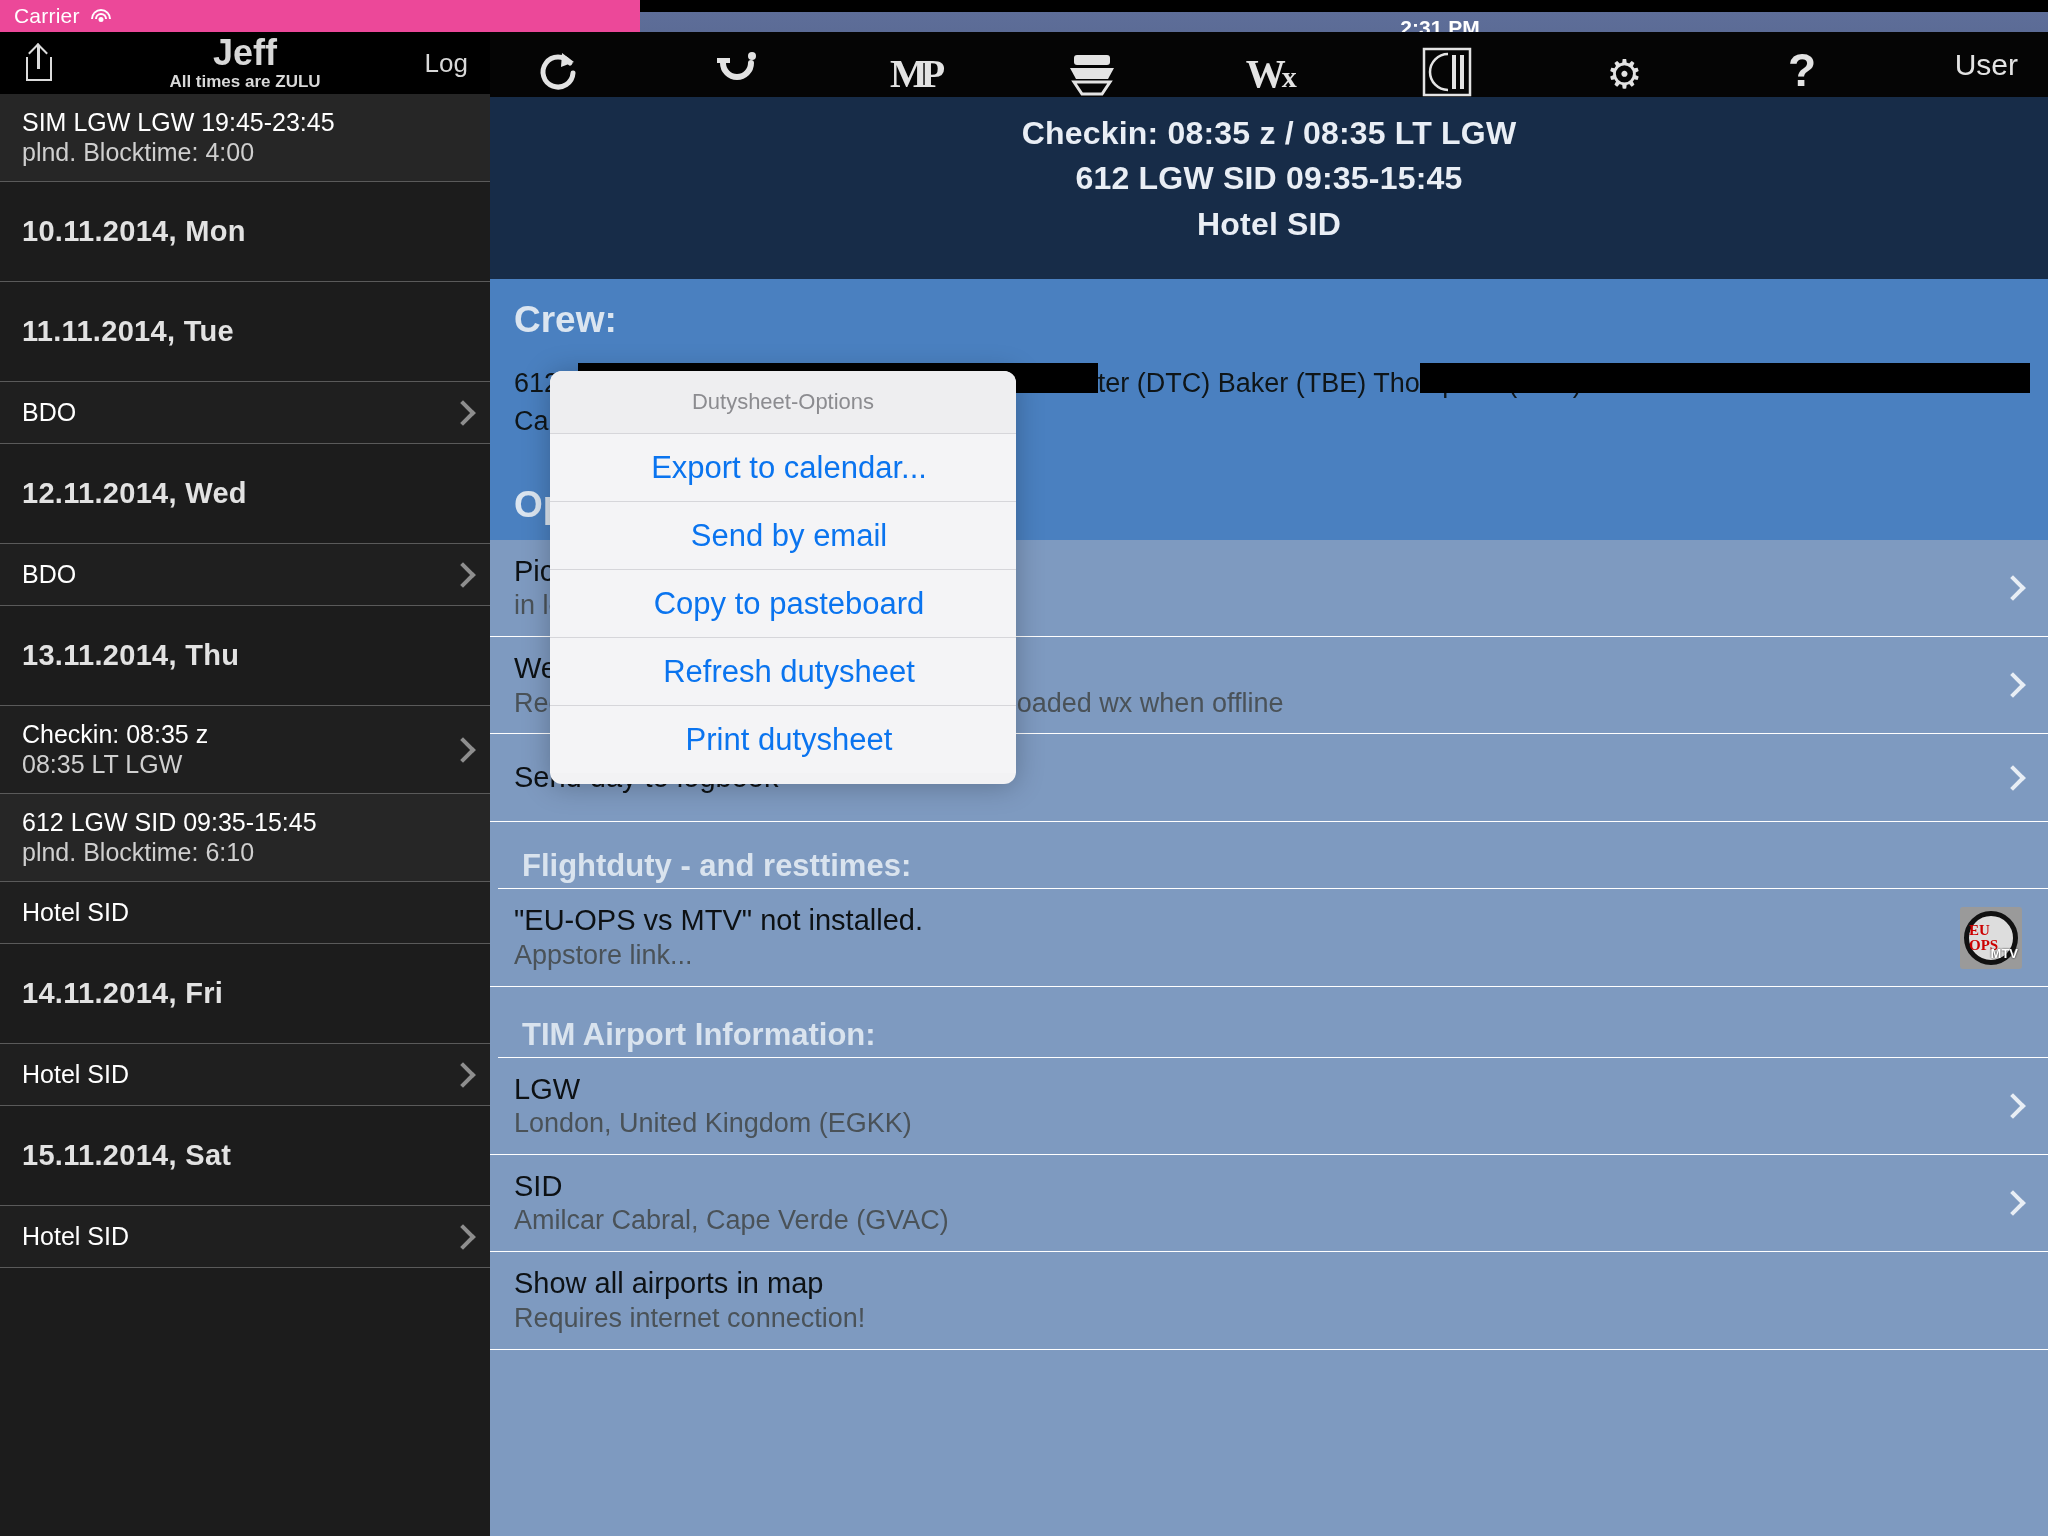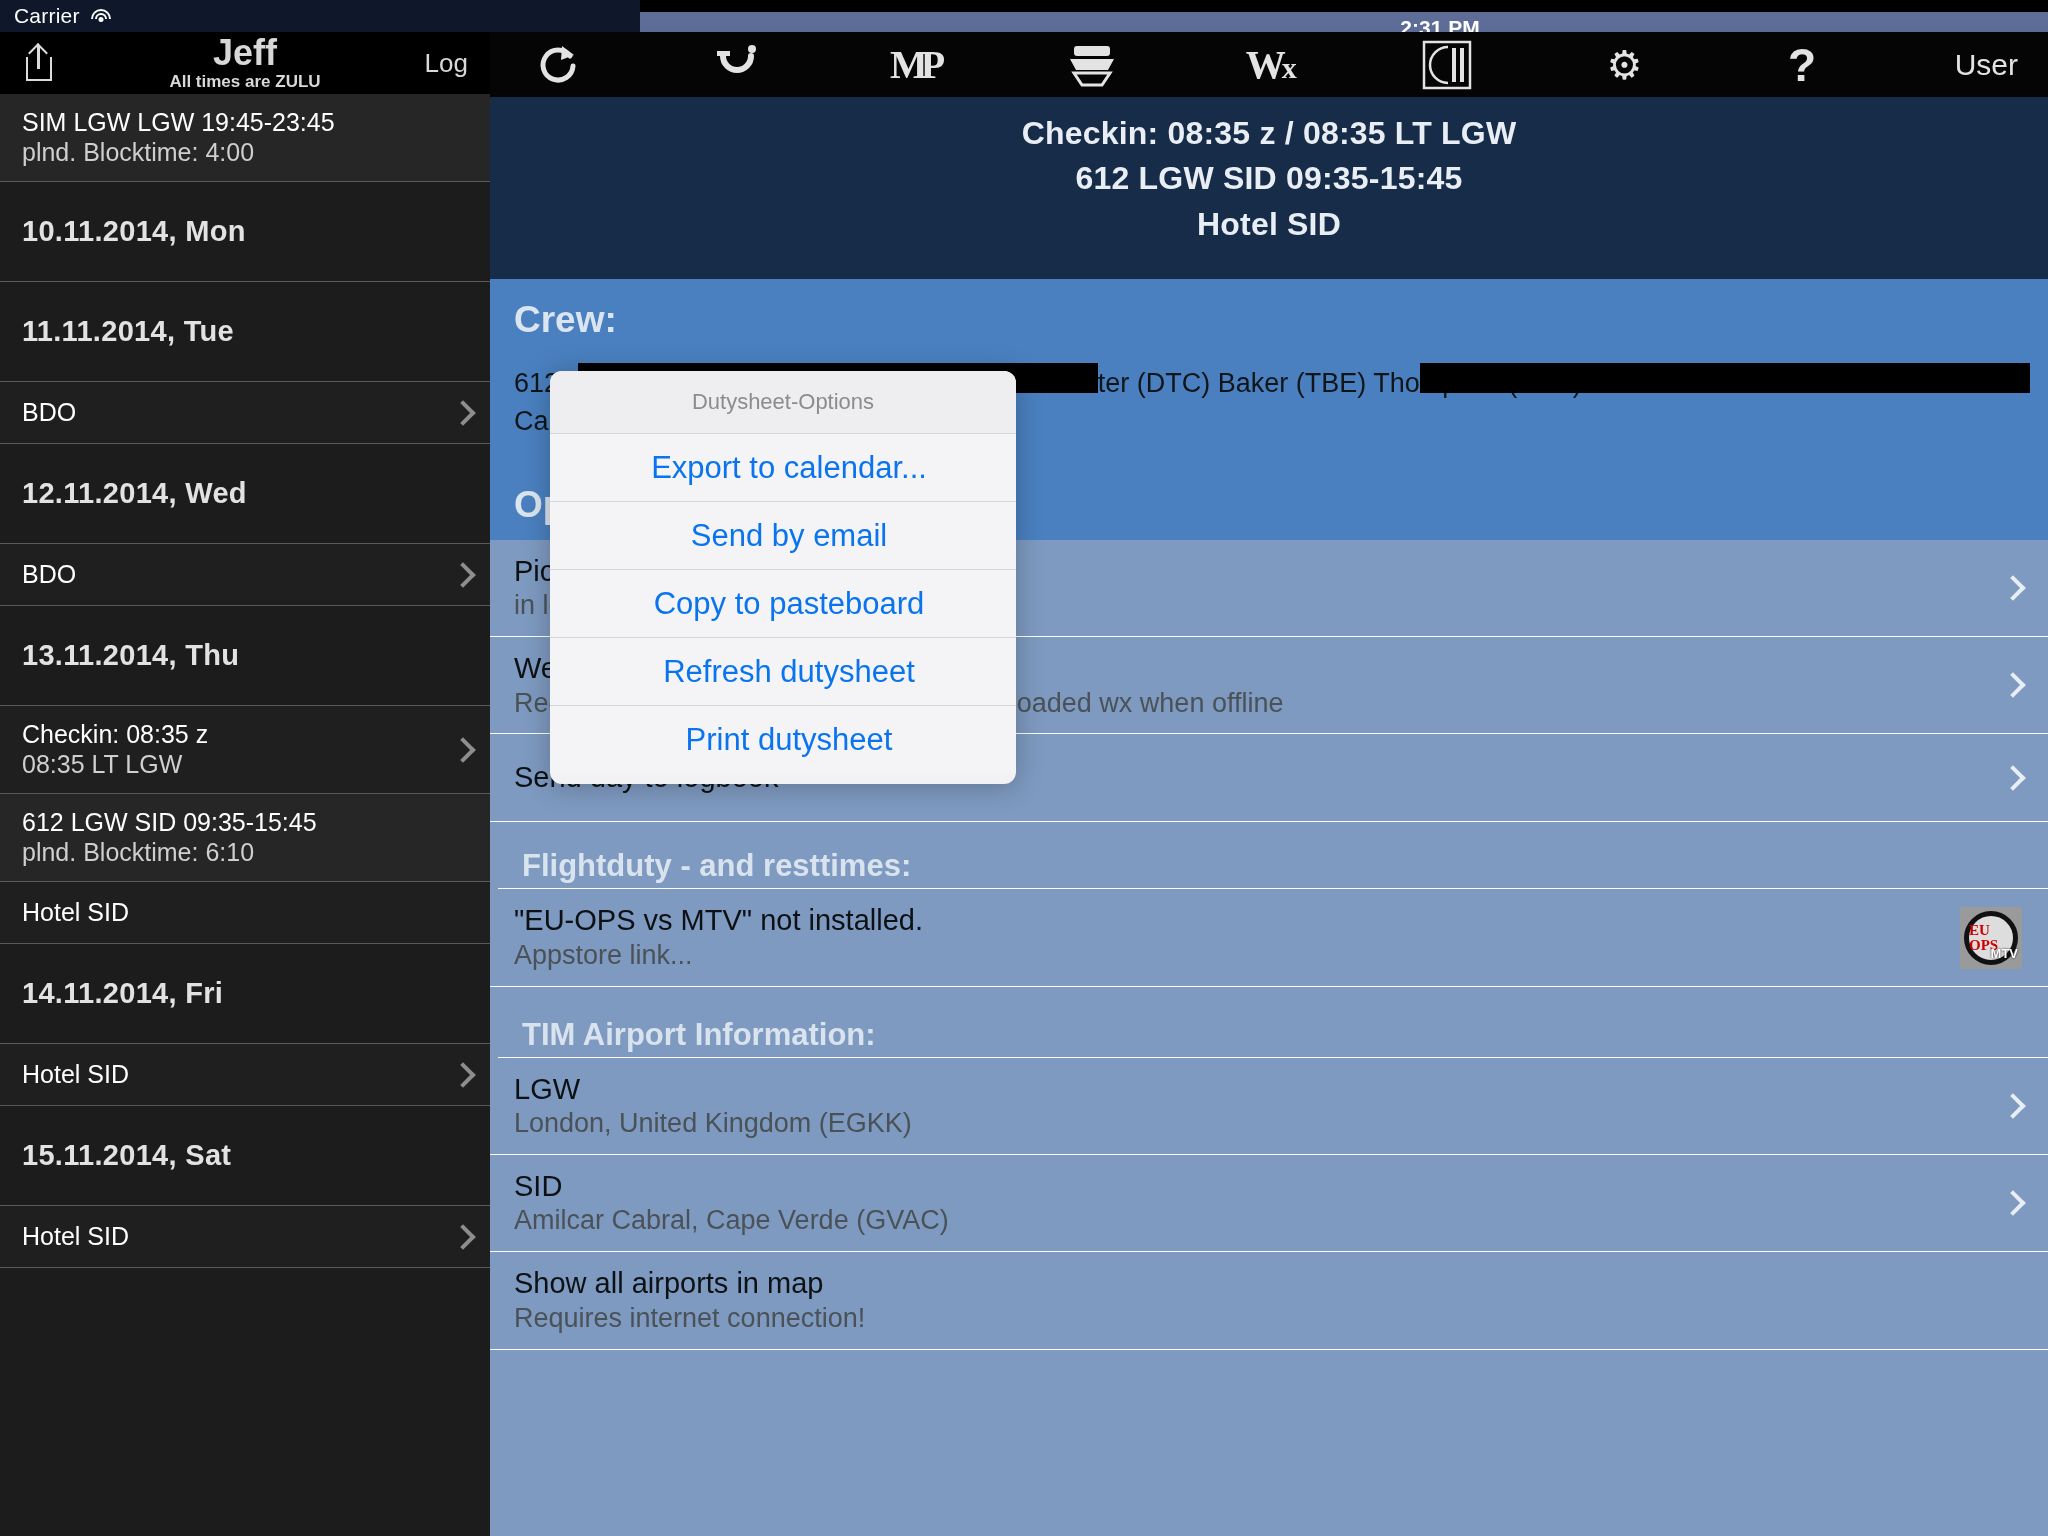--- a/index.html
+++ b/index.html
@@ -10,21 +10,21 @@
   }
   #root{ position:relative; width:2048px; height:1536px; }
 
   
   .statusbar{
     position:absolute; top:0; left:0; width:2048px; height:32px;
     display:flex; align-items:center;
   }
   .sb-left{
     position:absolute; left:0; top:0; width:640px; height:32px;
-    background:#0f172a; display:flex; align-items:center; padding-left:14px; gap:10px;
+    background:#ec4899; display:flex; align-items:center; padding-left:14px; gap:10px;
   }
   .sb-right{
     position:absolute; left:640px; top:12px; width:1600px; height:32px;
     background:linear-gradient(to bottom,#5e6e99,#5a6a94);
     display:flex; align-items:center;
   }
   .sb-text{ color:#fff; font-size:21px; letter-spacing:.2px; }
   .wifi{ display:inline-block; width:22px; height:16px; position:relative; }
   .wifi span{ position:absolute; left:50%; transform:translateX(-50%);
       border:2.5px solid #fff; border-bottom:none; border-radius:50% 50% 0 0 / 100% 100% 0 0; }
@@ -70,21 +70,21 @@
 
   
   .detail{
     position:absolute; left:490px; top:32px; width:1558px; height:1504px;
     background:#7e9ac0; overflow:hidden;
   }
   .toolbar{
     height:65px; background:#050505; display:flex; align-items:center;
     justify-content:space-between; padding:0 30px;
   }
-  .tb-ico{ color:#e3e3e3; display:flex; align-items:center; justify-content:center;
+  .tb-ico{ color:#e3e3e3; display:flex; align-items:flex-end; justify-content:center;
      height:65px; width:78px; }
   .tb-user{ color:#e3e3e3; font-size:30px; margin-left:14px;}
   .mp-logo{ font-family:"Liberation Serif", serif; font-weight:bold; font-size:40px;
      letter-spacing:-7px; color:#e3e3e3; }
   .wx-logo{ font-family:"Liberation Serif", serif; font-weight:bold; font-size:40px;
      color:#e3e3e3; letter-spacing:-4px;}
   .gear{ font-size:40px; }
   .qmark{ font-size:46px; font-weight:bold; }
 
   .banner{

